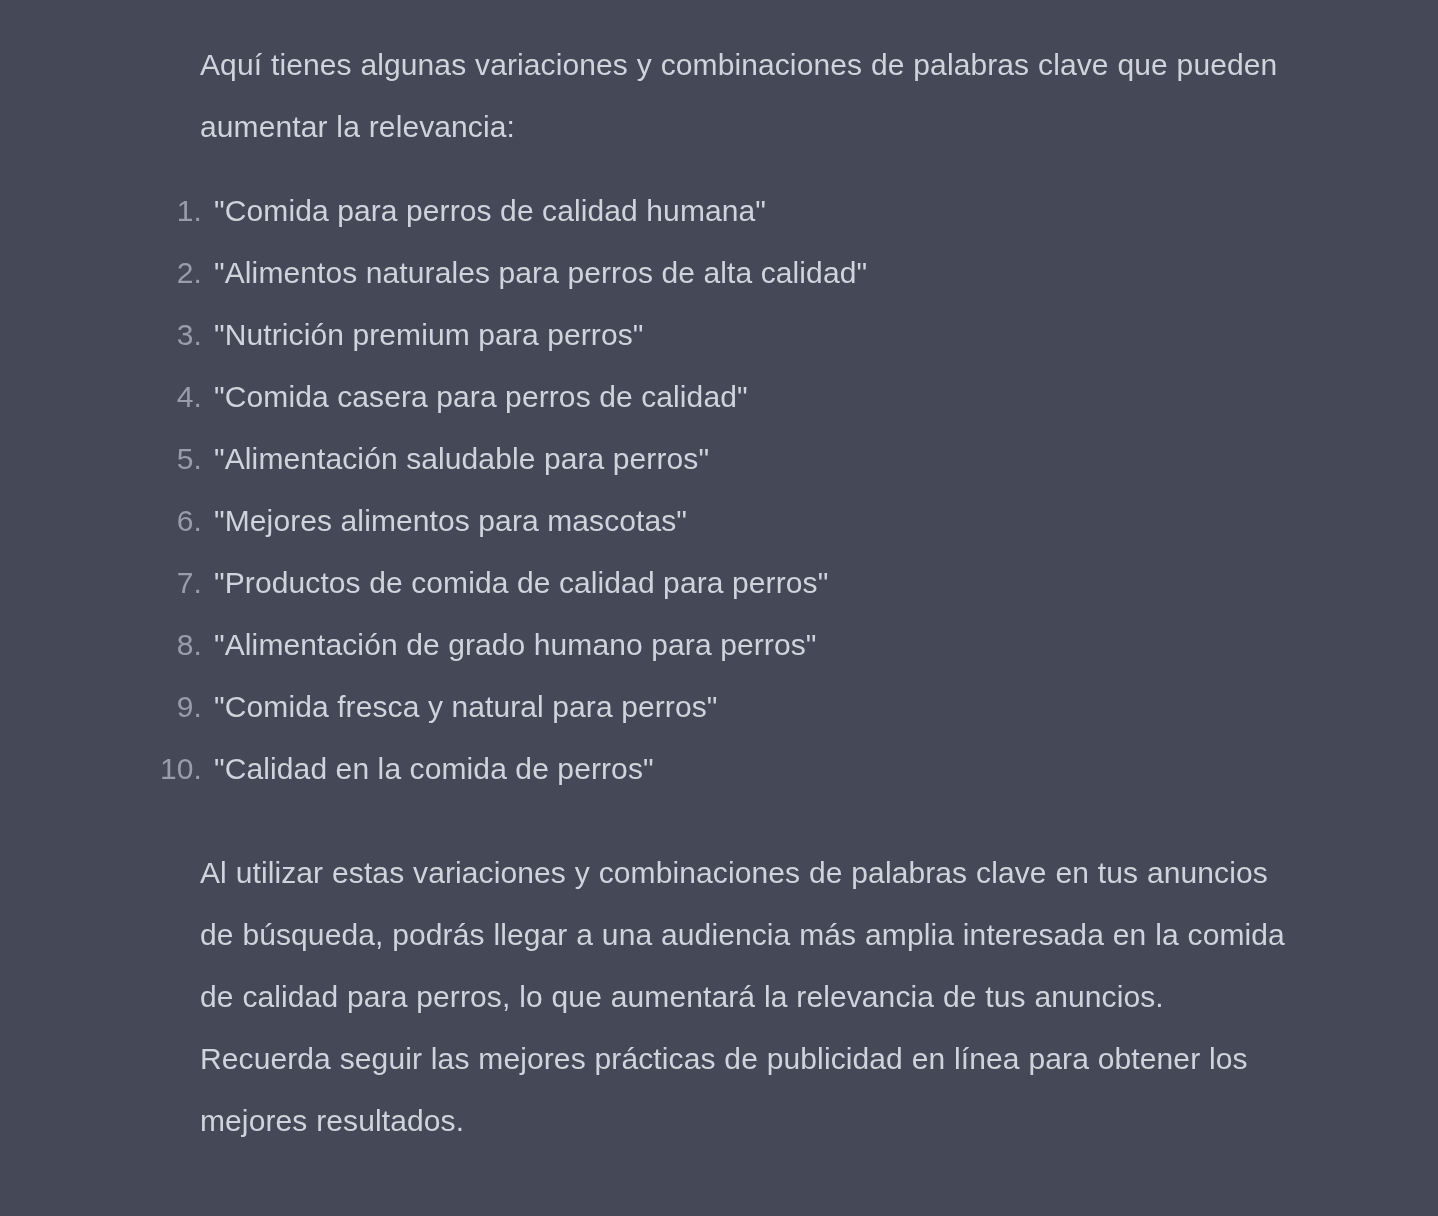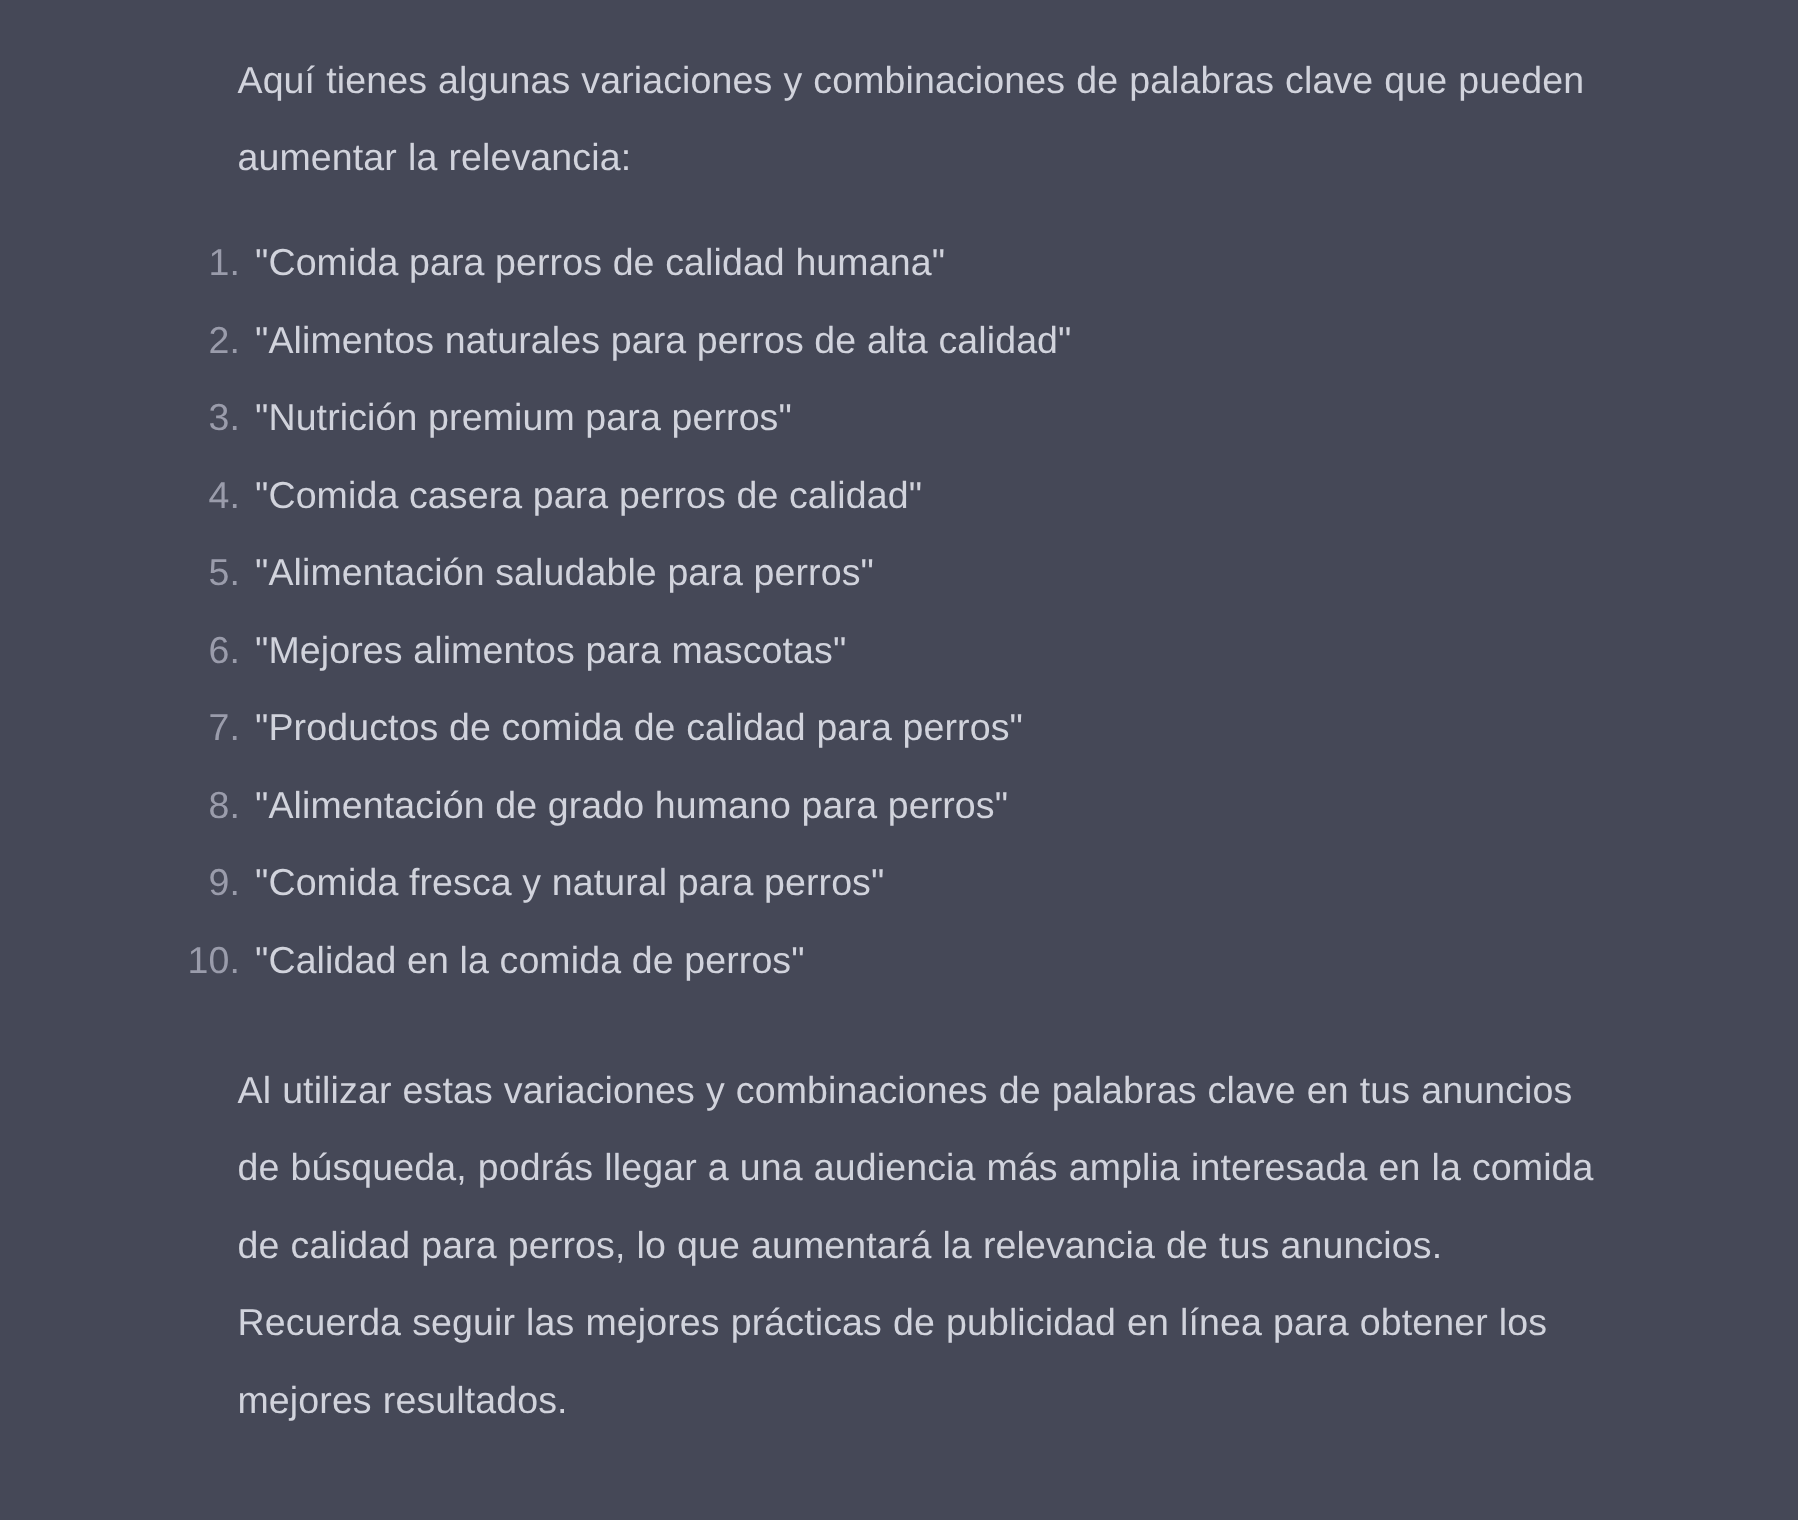--- a/index.html
+++ b/index.html
@@ -14,21 +14,21 @@
     background: #454857;
     font-family: "Liberation Sans", sans-serif;
     -webkit-font-smoothing: antialiased;
     overflow: hidden;
   }
 
   .message {
     box-sizing: border-box;
     width: 1438px;
     height: 1216px;
-    padding: 34px 0 0 0;
+    padding: 34px 0 0 10px;
   }
 
   .content {
     width: 1085px;
     margin-left: 190px;
     color: #d1d3dc;
     font-size: 30px;
     line-height: 62px;
     letter-spacing: 0.1px;
   }

